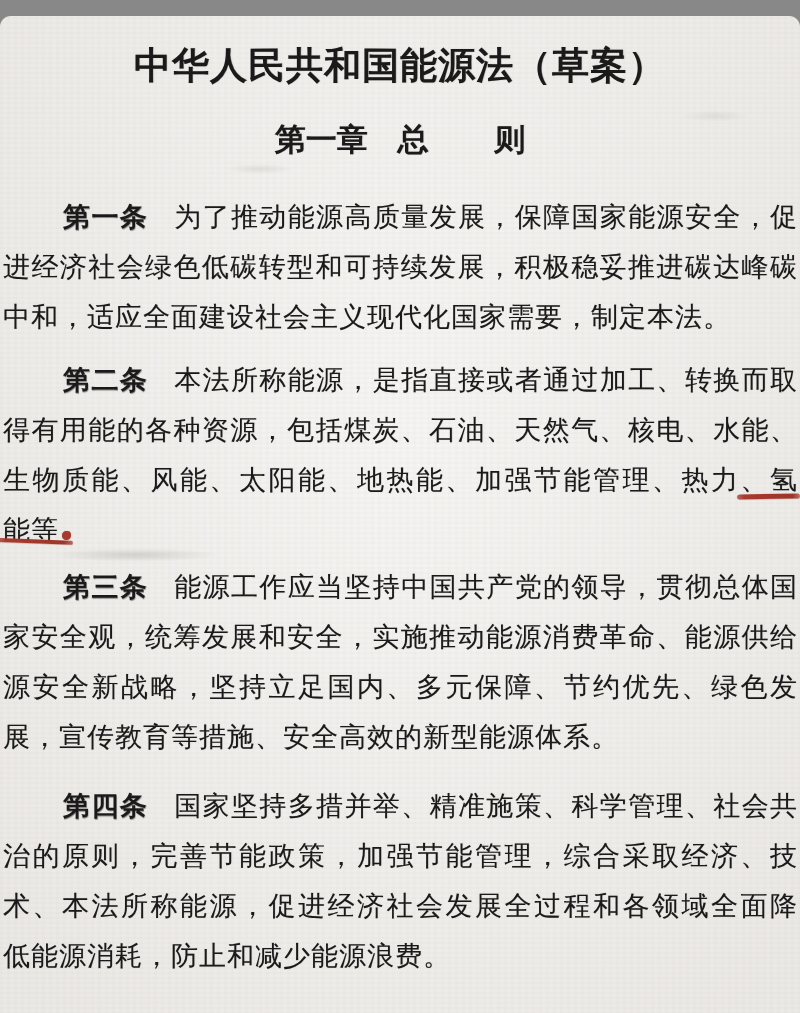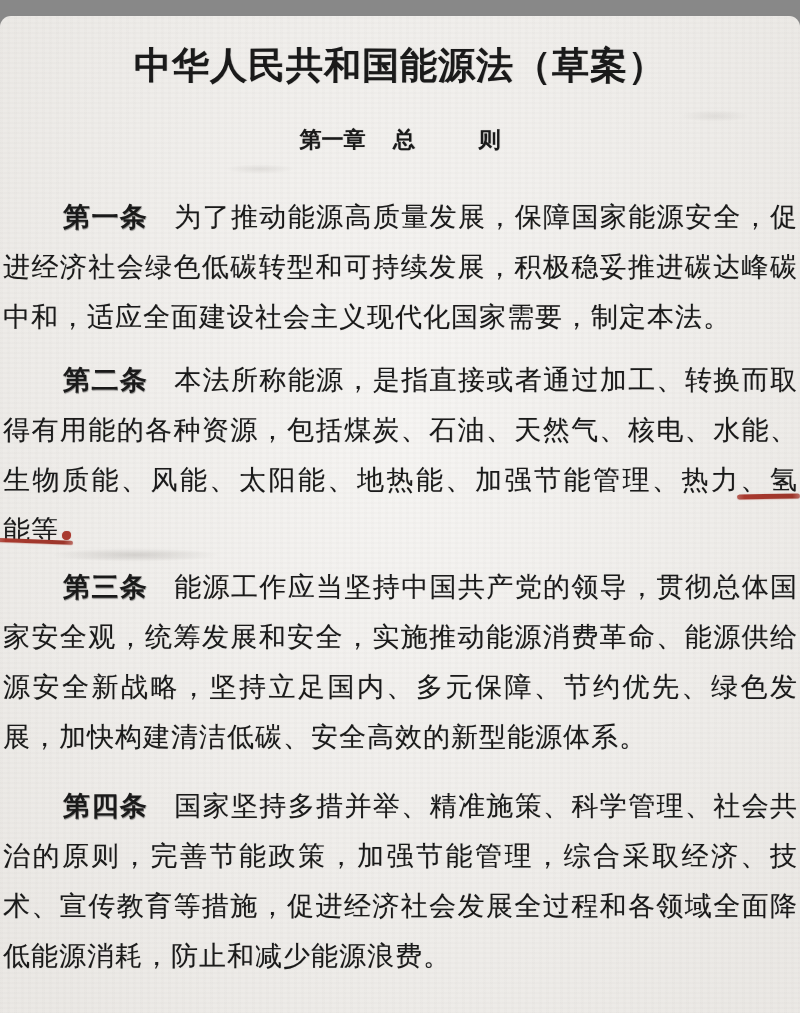--- a/index.html
+++ b/index.html
@@ -39,21 +39,21 @@
     line-height: 56px;
     letter-spacing: 1px;
     text-shadow: 0.4px 0.4px 0.8px rgba(40,40,40,0.45);
   }
   .chapter {
     position: absolute;
     top: 100px;
     left: 0;
     right: 0;
     text-align: center;
-    font-size: 22px;
+    font-size: 31px;
     font-weight: 800;
     line-height: 48px;
     text-shadow: 0.4px 0.4px 0.8px rgba(40,40,40,0.4);
   }
   .chapter .gap-small { margin-left: 22px; }
   .chapter .gap-wide  { margin-left: 58px; }
   .article {
     position: absolute;
     left: 0;
     right: 0;
@@ -133,27 +133,27 @@
     <p class="line first"><span class="art-label">第二条</span><span>本法所称能源，是指直接或者通过加工、转换而取</span></p>
     <p class="line">得有用能的各种资源，包括煤炭、石油、天然气、核电、水能、</p>
     <p class="line">生物质能、风能、太阳能、地热能、加强节能管理、热力、氢</p>
     <p class="line last">能等</p>
   </div>
 
   <div class="article" style="top:546px">
     <p class="line first"><span class="art-label">第三条</span><span>能源工作应当坚持中国共产党的领导，贯彻总体国</span></p>
     <p class="line">家安全观，统筹发展和安全，实施推动能源消费革命、能源供给</p>
     <p class="line">源安全新战略，坚持立足国内、多元保障、节约优先、绿色发</p>
-    <p class="line last">展，加快构建清洁低碳、安全高效的新型能源体系。</p>
+    <p class="line last">展，宣传教育等措施、安全高效的新型能源体系。</p>
   </div>
 
   <div class="article" style="top:765px">
     <p class="line first"><span class="art-label">第四条</span><span>国家坚持多措并举、精准施策、科学管理、社会共</span></p>
     <p class="line">治的原则，完善节能政策，加强节能管理，综合采取经济、技</p>
-    <p class="line">术、宣传教育等措施，促进经济社会发展全过程和各领域全面降</p>
+    <p class="line">术、本法所称能源，促进经济社会发展全过程和各领域全面降</p>
     <p class="line last">低能源消耗，防止和减少能源浪费。</p>
   </div>
 
   <div class="red-underline u-hydrogen"></div>
   <div class="red-underline u-nengdeng"></div>
   <div class="red-dot"></div>
 
   <div class="smudge s1"></div>
   <div class="smudge s2"></div>
   <div class="smudge s3"></div>

